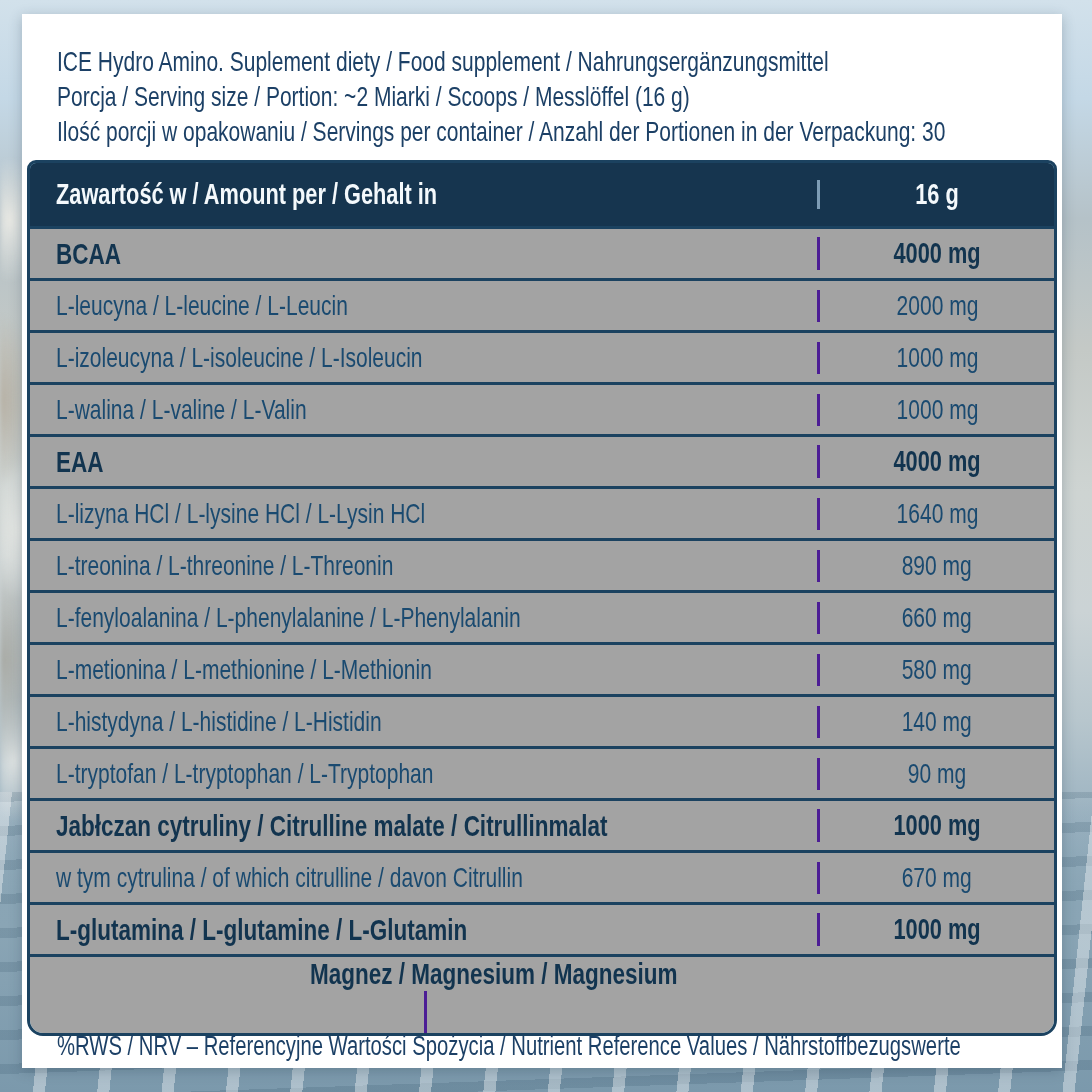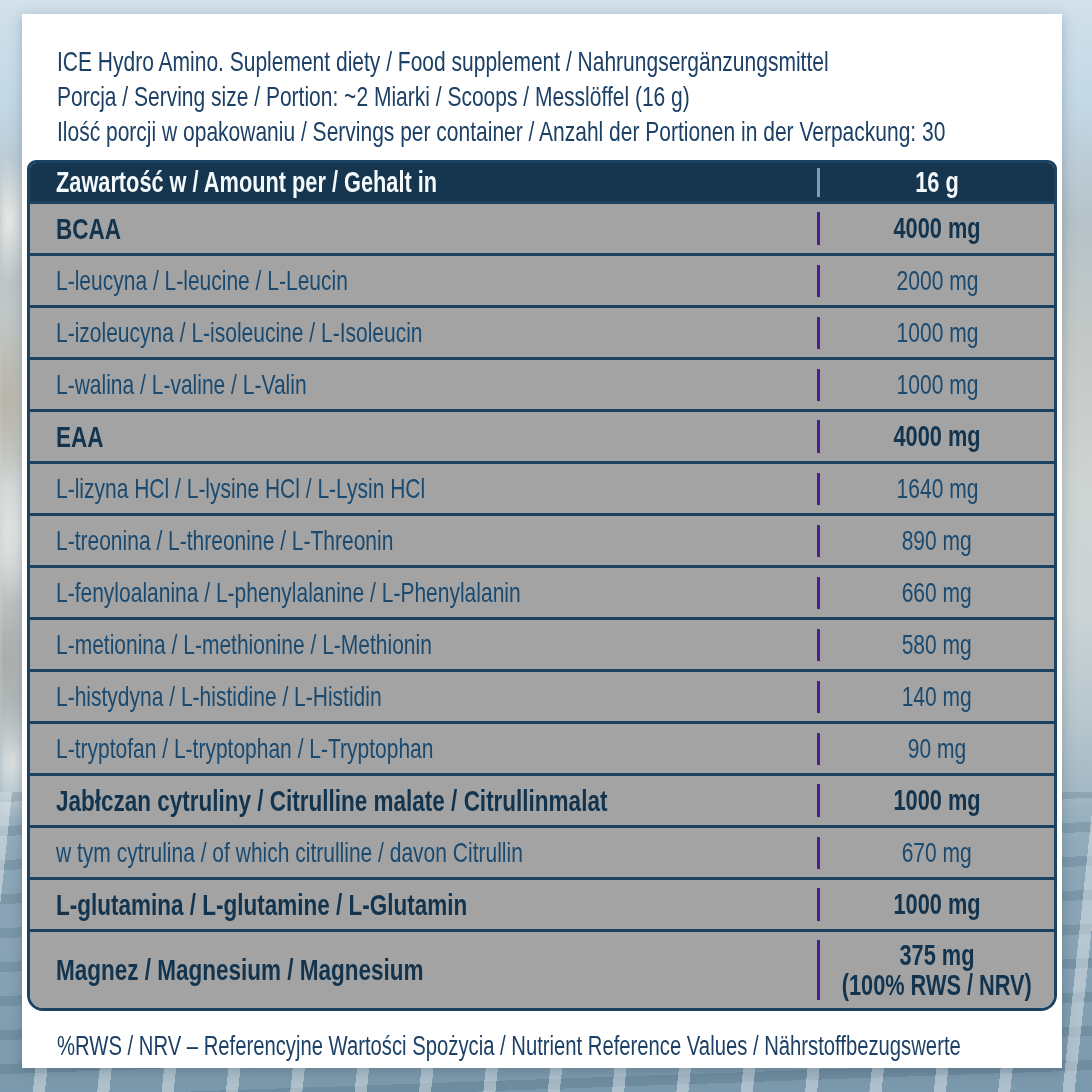--- a/index.html
+++ b/index.html
@@ -96,21 +96,21 @@
   .trow {
     display: flex;
     align-items: center;
     height: 49px;
     border-top: 3px solid #1b4260;
     background: #a3a3a3;
   }
   .thead {
     display: flex;
     align-items: stretch;
-    height: 38px;
+    height: 63px;
     background: #16354f;
     border-top: none;
   }
   .lcell {
     flex: 1 1 auto;
     display: flex;
     align-items: center;
     padding-left: 26px;
     overflow: visible;
   }
@@ -157,21 +157,21 @@
     font-size: 29px;
   }
   .trow.sub .lcell {
     color: #1a4a70;
     font-size: 28px;
   }
   .trow.sub .vcell {
     color: #1a4a70;
     font-size: 28px;
   }
-  .trow.tall { height: 76px; }
+  .trow.tall { height: 76px; flex-direction: column; }
   .trow.tall .vcell .vline { line-height: 30px; }
 
   
   .footnote {
     position: absolute;
     left: 35px; top: 1012px;
     height: 40px;
     display: flex;
     align-items: center;
     color: #1c4066;

